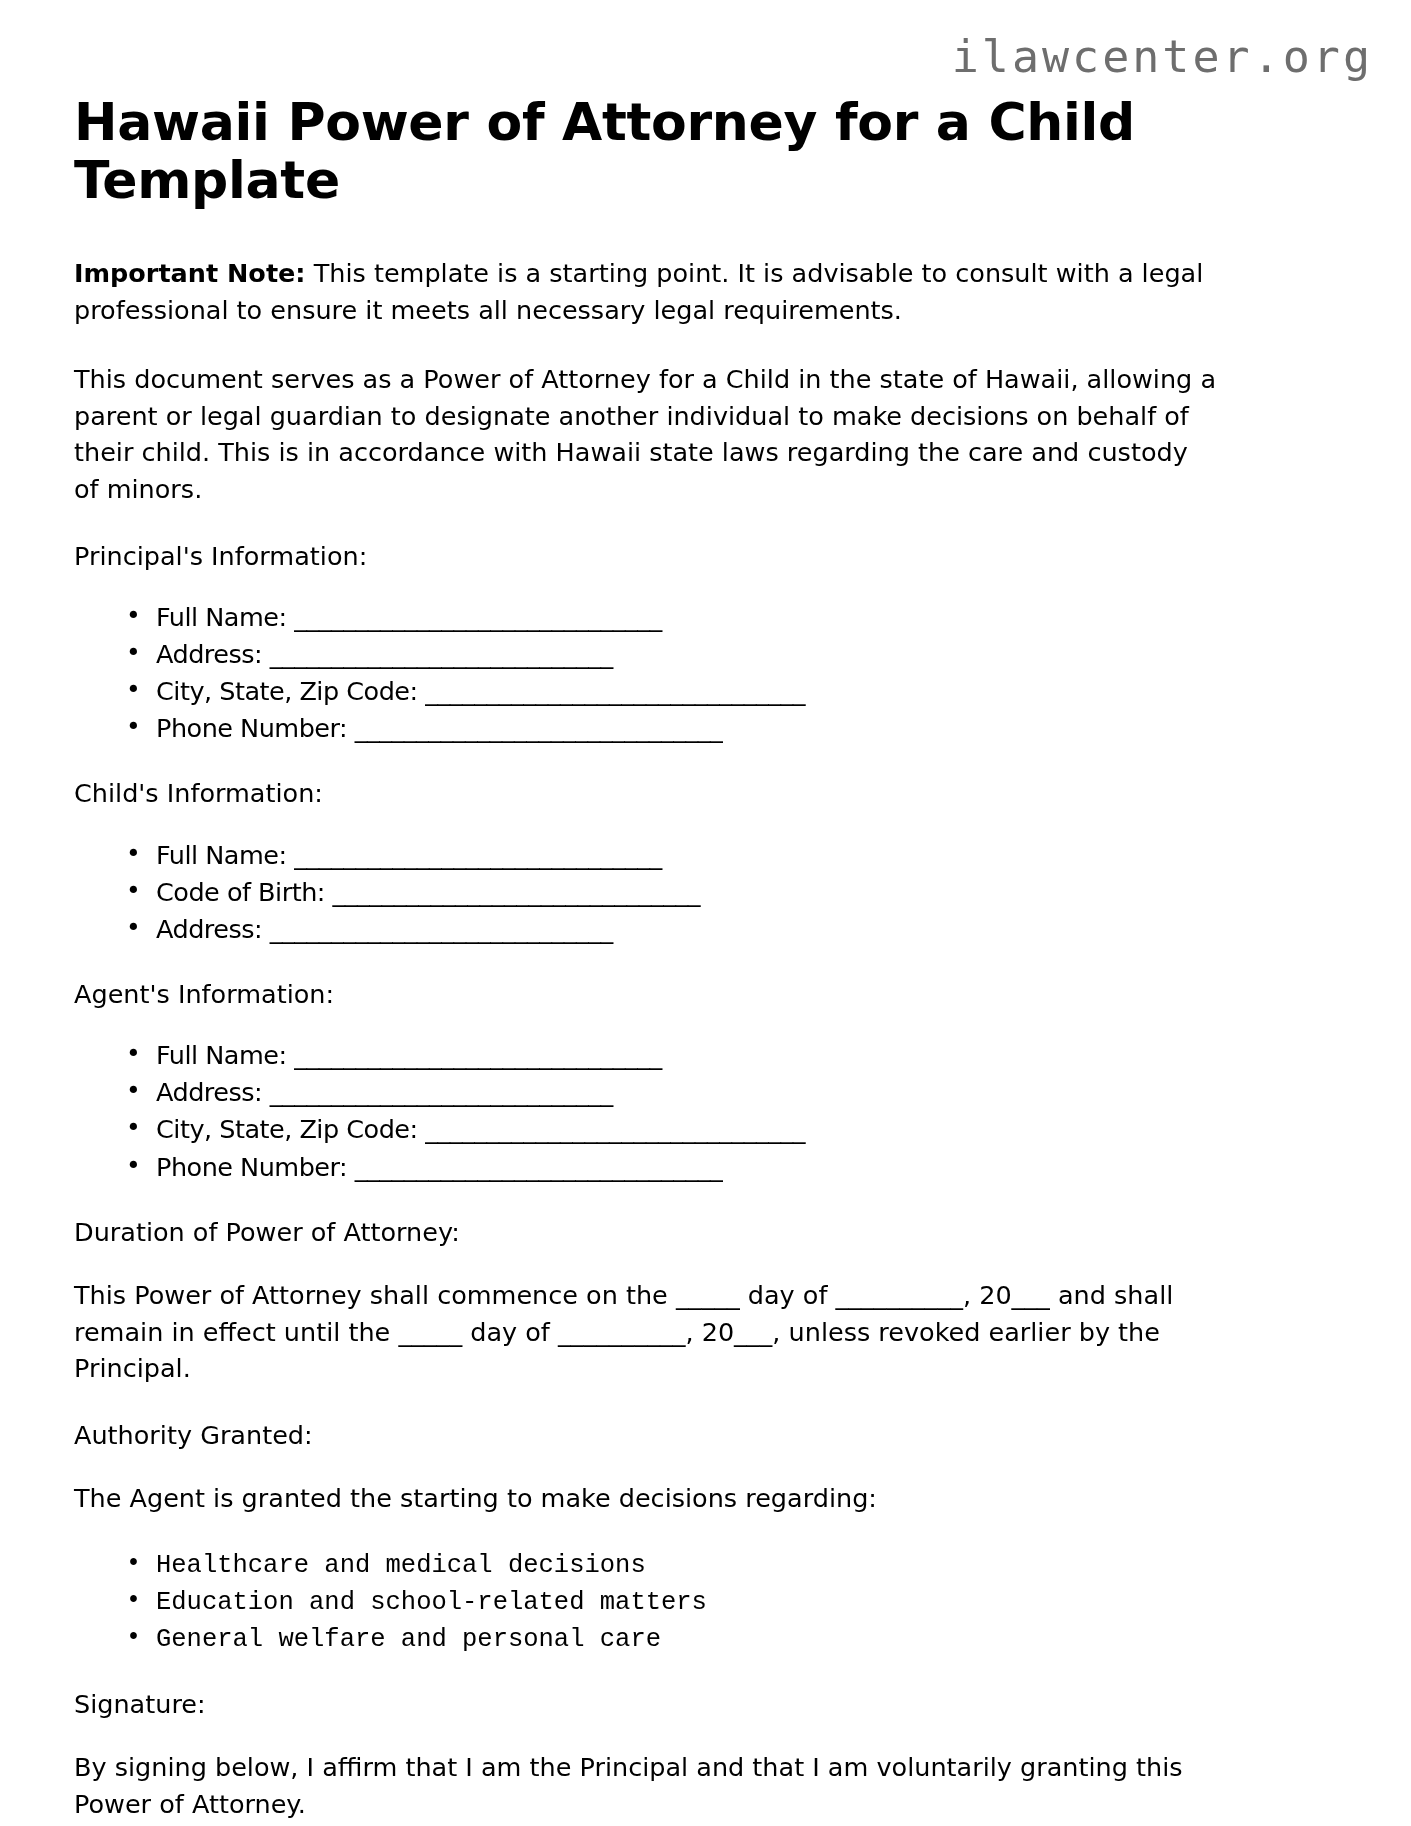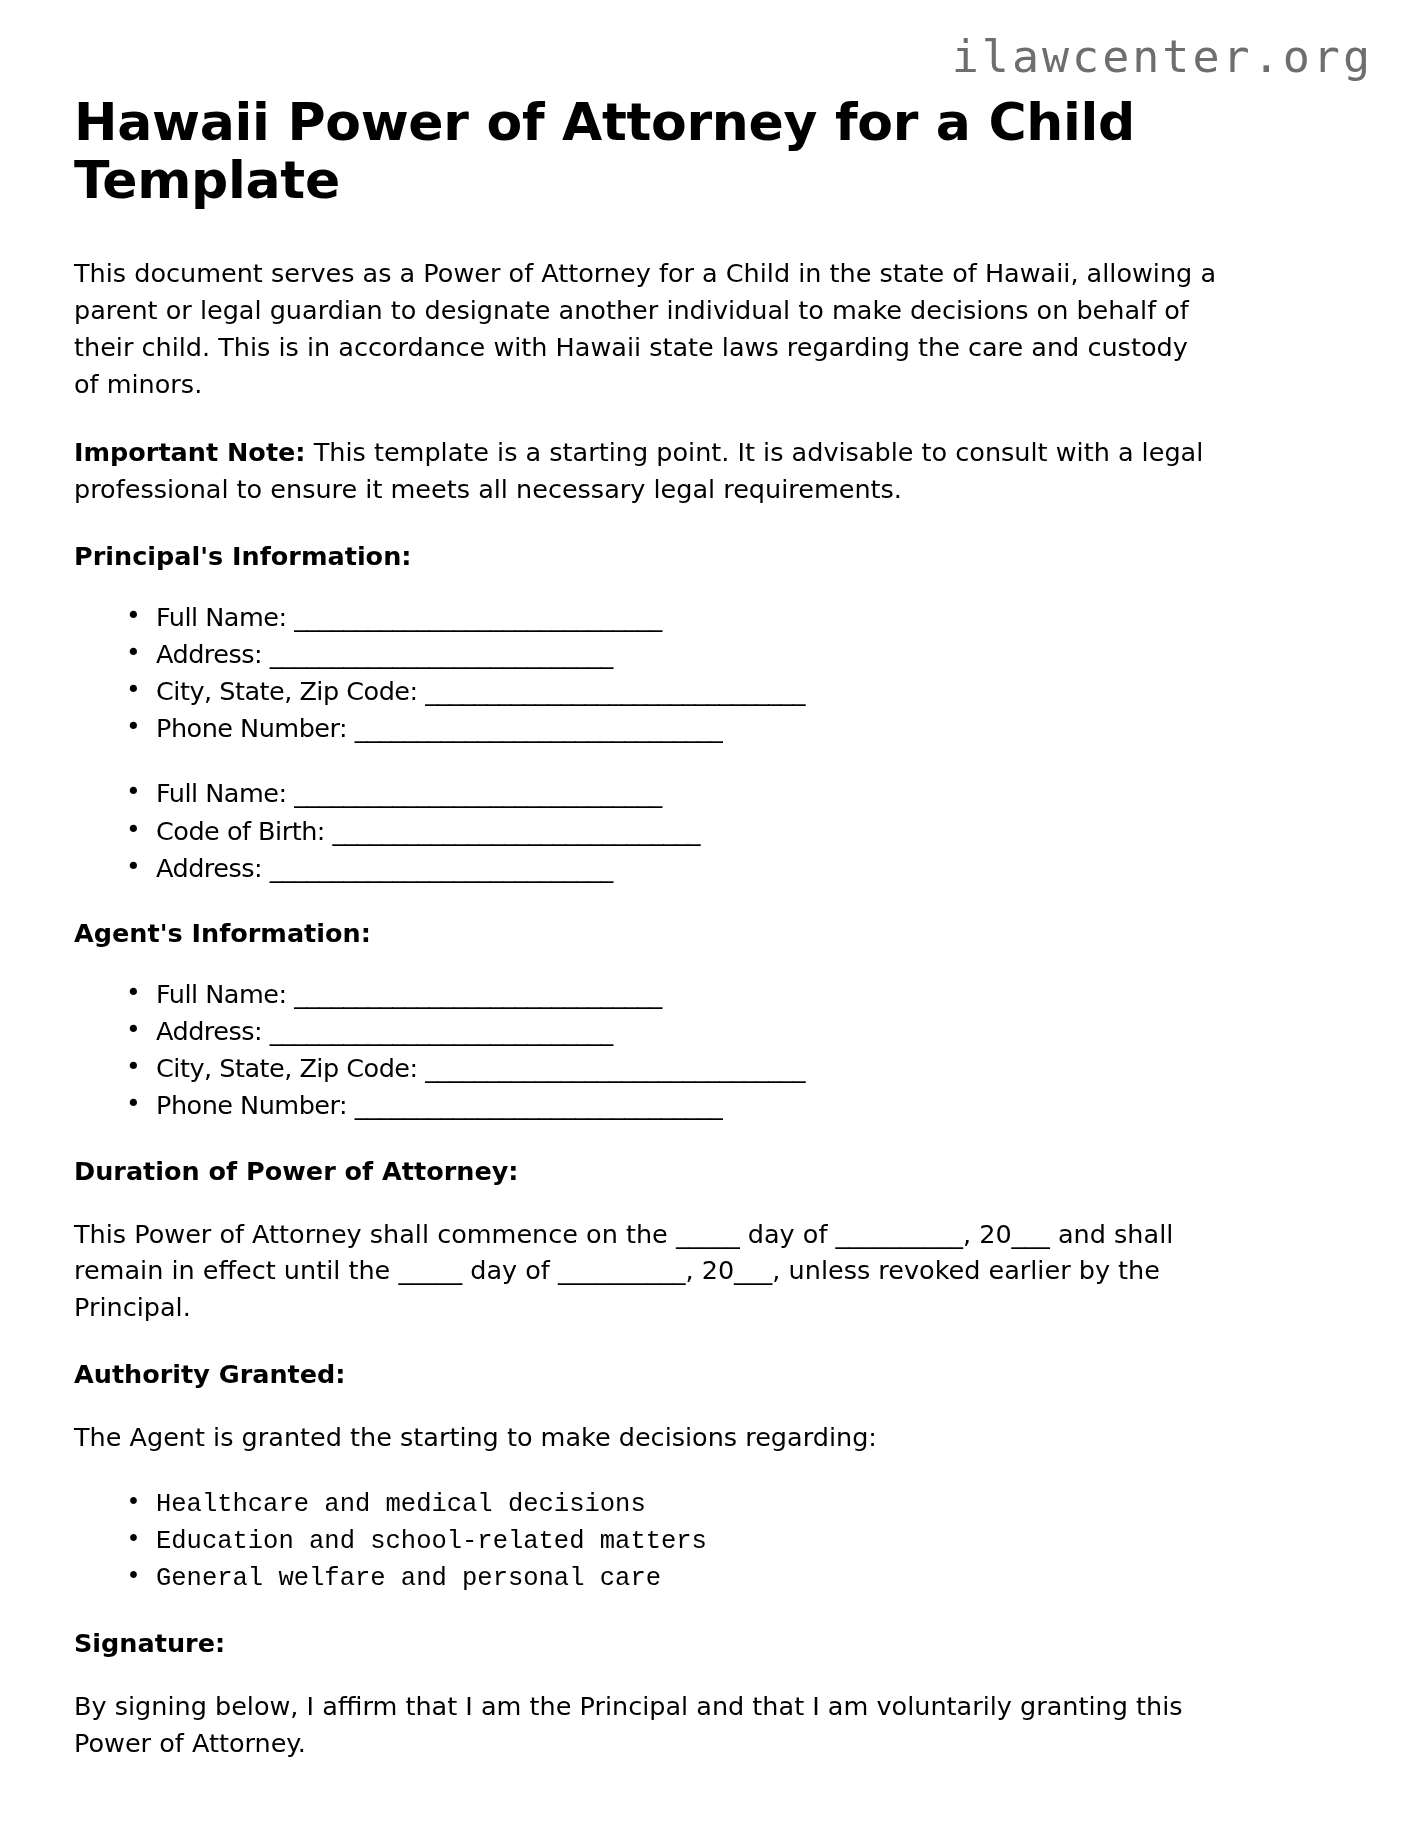--- a/index.html
+++ b/index.html
@@ -45,21 +45,21 @@
     max-width: 1130px;
   }
   p.body-text {
     font-size: 25.5px;
     line-height: 1.44;
     margin: 0 0 32px 0;
     max-width: 1145px;
   }
   h2.section-head {
     font-size: 25.5px;
-    font-weight: bold;
+    font-weight: normal;
     margin: 0 0 28px 0;
     line-height: 1.3;
   }
   ul.field-list {
     list-style: none;
     margin: 0 0 32px 0;
     padding: 0 0 0 44px;
   }
   ul.field-list li {
     font-size: 25.5px;
@@ -107,32 +107,33 @@
 <body>
 
 <div class="page">
 
   <div class="watermark">ilawcenter.org</div>
 
   <div class="content">
 
     <h1 class="doc-title">Hawaii Power of Attorney for a Child Template</h1>
 
+    <p class="body-text"><span class="bold-lead">Important Note:</span><span> This template is a starting point. It is advisable to consult with a legal professional to ensure it meets all necessary legal requirements.</span></p>
+
     <p class="body-text">This document serves as a Power of Attorney for a Child in the state of Hawaii, allowing a parent or legal guardian to designate another individual to make decisions on behalf of their child. This is in accordance with Hawaii state laws regarding the care and custody of minors.</p>
-
-    <p class="body-text"><span class="bold-lead">Important Note:</span><span> This template is a starting point. It is advisable to consult with a legal professional to ensure it meets all necessary legal requirements.</span></p>
 
     <h2 class="section-head">Principal's Information:</h2>
     <ul class="field-list">
       <li><span class="blank">Full Name: ______________________________</span></li>
       <li><span class="blank">Address: ____________________________</span></li>
       <li><span class="blank">City, State, Zip Code: _______________________________</span></li>
       <li><span class="blank">Phone Number: ______________________________</span></li>
     </ul>
 
+    <h2 class="section-head">Child's Information:</h2>
     <ul class="field-list">
       <li><span class="blank">Full Name: ______________________________</span></li>
       <li><span class="blank">Code of Birth: ______________________________</span></li>
       <li><span class="blank">Address: ____________________________</span></li>
     </ul>
 
     <h2 class="section-head">Agent's Information:</h2>
     <ul class="field-list">
       <li><span class="blank">Full Name: ______________________________</span></li>
       <li><span class="blank">Address: ____________________________</span></li>

